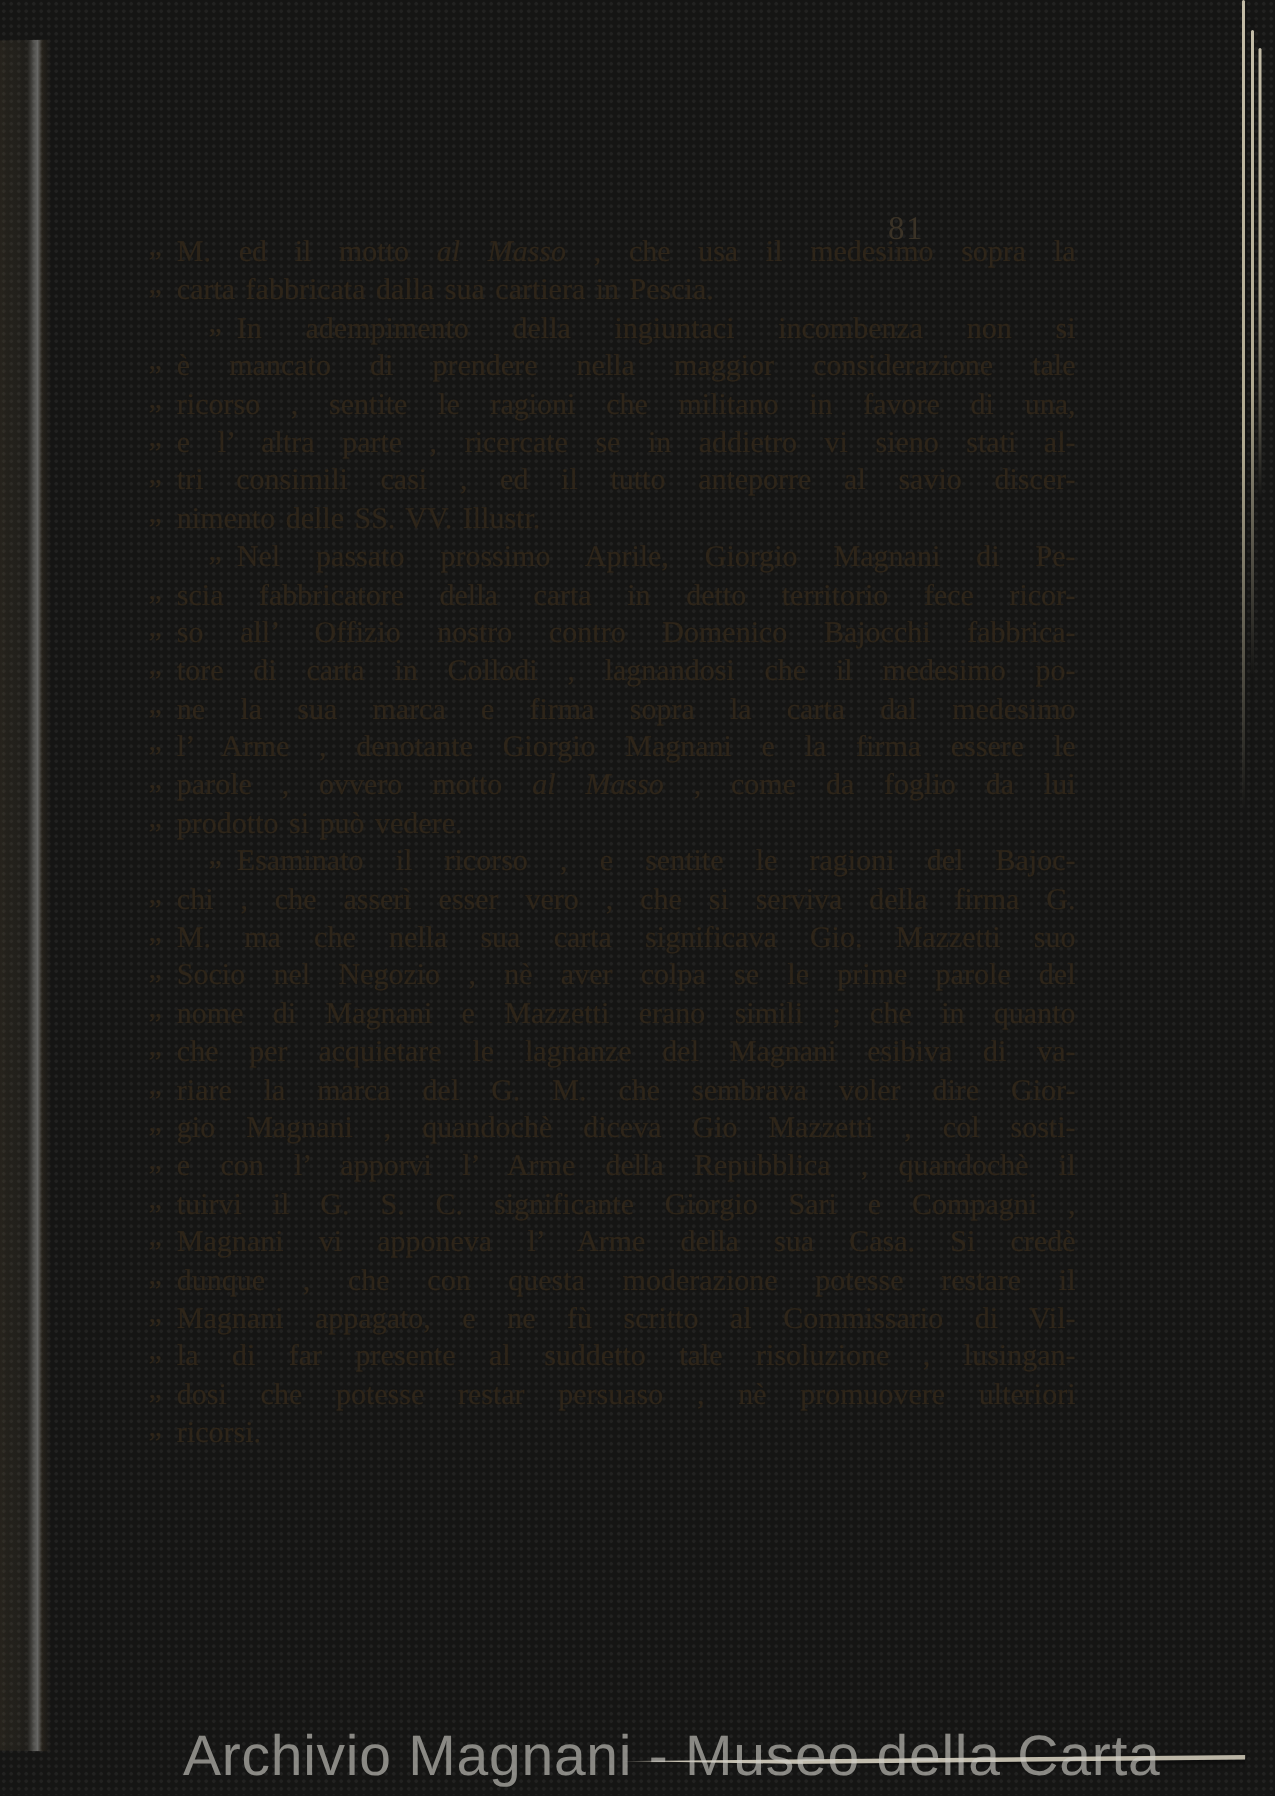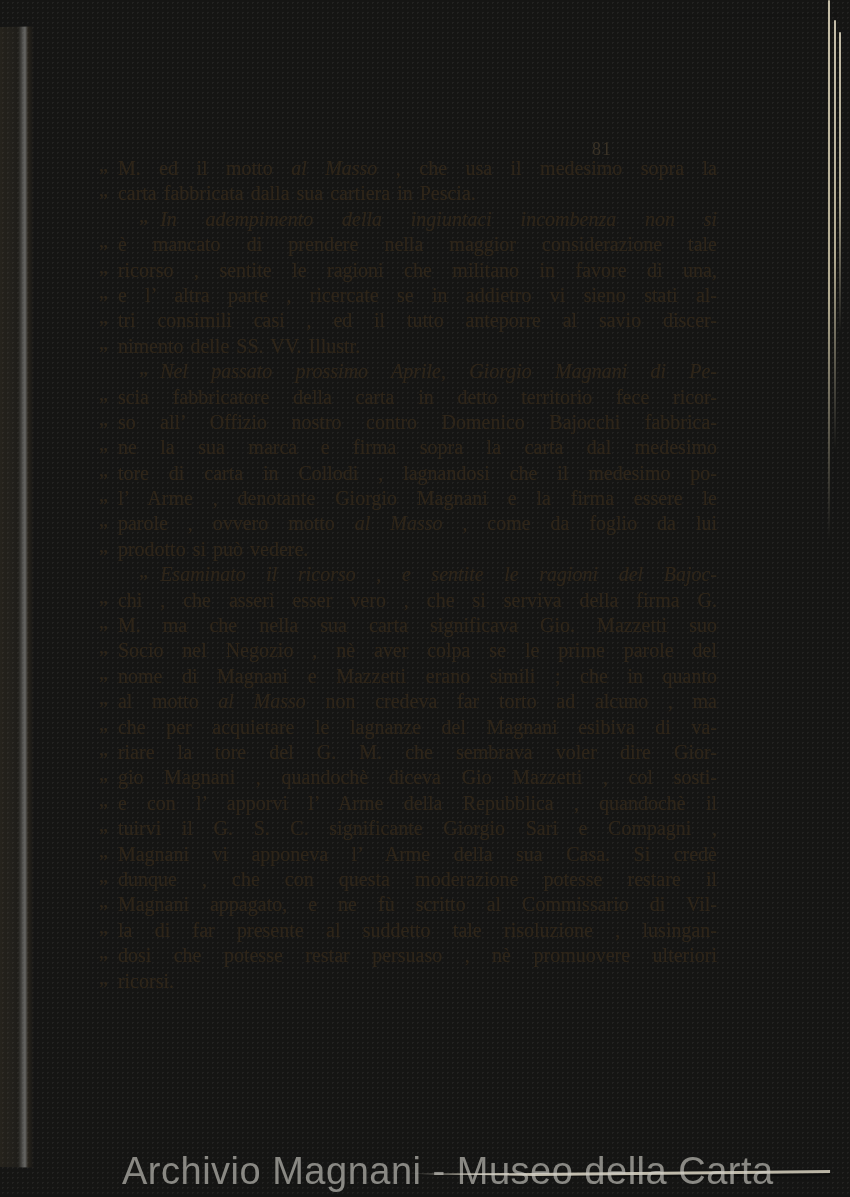--- a/index.html
+++ b/index.html
@@ -26,25 +26,25 @@
     box-shadow:inset 0 10px 12px -6px rgba(0,0,0,.38), inset 0 -12px 14px -8px rgba(60,50,30,.35), inset -10px 0 14px -8px rgba(60,50,30,.30);
   }
   
   .gutter{position:absolute;left:0;top:20px;bottom:14px;width:34px;
     background:linear-gradient(90deg,rgba(120,105,75,.18) 0,rgba(120,105,75,.10) 18px,rgba(255,255,250,.35) 25px,rgba(90,75,50,.25) 28px,rgba(90,75,50,0) 34px);}
   .stack-line{position:absolute;top:0;width:2px;border-radius:2px;
     background:linear-gradient(#c4bda8,#b0a990 55%,rgba(176,169,144,0));}
   
   .bottom-edge{position:absolute;left:0;right:16px;bottom:24px;height:3px;transform:rotate(-0.55deg);transform-origin:right;background:linear-gradient(90deg,rgba(235,229,214,.9),rgba(214,208,190,.85));box-shadow:0 2px 3px rgba(0,0,0,.5);}
   
-  .page-number{position:absolute;left:592px;top:139px;font-size:18px;letter-spacing:1px;color:#3a3226;}
+  .page-number{position:absolute;left:592px;top:139px;font-size:22px;letter-spacing:1px;color:#3a3226;}
   .text-block{position:absolute;left:99px;top:156px;width:618px;color:#2e2519;font-size:20px;line-height:25.4px;word-spacing:2px;}
   .line{text-align:justify;text-align-last:justify;white-space:nowrap;height:25.4px;text-shadow:0 0 .6px rgba(46,37,25,.65);}
   .line.flush{text-align-last:left;}
-  .line.indent{padding-left:40px;font-style:italic;}
+  .line.indent{padding-left:40px;}
   .q{margin-right:11px;position:relative;top:-4px;letter-spacing:-1px;}
   .line i{font-style:italic;}
   
   .watermark{position:absolute;left:122px;top:1150px;width:740px;font-family:"Liberation Sans",sans-serif;font-size:38px;letter-spacing:.5px;color:rgba(208,206,200,.62);white-space:nowrap;z-index:5;}
 </style>
 </head>
 <body>
 
 <div id="scan">
   <div class="bg-noise"></div>
@@ -60,33 +60,32 @@
         <div class="line flush"><span class="q">„</span><span>carta fabbricata dalla sua cartiera in Pescia.</span></div>
         <div class="line indent"><span class="q">„</span><span>In adempimento della ingiuntaci incombenza non si</span></div>
         <div class="line"><span class="q">„</span><span>è mancato di prendere nella maggior considerazione tale</span></div>
         <div class="line"><span class="q">„</span><span>ricorso , sentite le ragioni che militano in favore di una,</span></div>
         <div class="line"><span class="q">„</span><span>e l’ altra parte , ricercate se in addietro vi sieno stati al-</span></div>
         <div class="line"><span class="q">„</span><span>tri consimili casi , ed il tutto anteporre al savio discer-</span></div>
         <div class="line flush"><span class="q">„</span><span>nimento delle SS. VV. Illustr.</span></div>
         <div class="line indent"><span class="q">„</span><span>Nel passato prossimo Aprile, Giorgio Magnani di Pe-</span></div>
         <div class="line"><span class="q">„</span><span>scia fabbricatore della carta in detto territorio fece ricor-</span></div>
         <div class="line"><span class="q">„</span><span>so all’ Offizio nostro contro Domenico Bajocchi fabbrica-</span></div>
+        <div class="line"><span class="q">„</span><span>tore di carta in Collodi , lagnandosi che il medesimo po-</span></div>
         <div class="line"><span class="q">„</span><span>ne la sua marca e firma sopra la carta dal medesimo</span></div>
-        <div class="line"><span class="q">„</span><span>tore di carta in Collodi , lagnandosi che il medesimo po-</span></div>
         <div class="line"><span class="q">„</span><span>l’ Arme , denotante Giorgio Magnani e la firma essere le</span></div>
         <div class="line"><span class="q">„</span><span>parole , ovvero motto </span><i>al Masso</i><span> , come da foglio da lui</span></div>
         <div class="line flush"><span class="q">„</span><span>prodotto si può vedere.</span></div>
         <div class="line indent"><span class="q">„</span><span>Esaminato il ricorso , e sentite le ragioni del Bajoc-</span></div>
         <div class="line"><span class="q">„</span><span>chi , che asserì esser vero , che si serviva della firma G.</span></div>
         <div class="line"><span class="q">„</span><span>M. ma che nella sua carta significava Gio. Mazzetti suo</span></div>
         <div class="line"><span class="q">„</span><span>Socio nel Negozio , nè aver colpa se le prime parole del</span></div>
         <div class="line"><span class="q">„</span><span>nome di Magnani e Mazzetti erano simili ; che in quanto</span></div>
-        <div class="line"><span class="q">„</span><span>al motto </span><i>al Masso</i><span> non credeva far torto ad alcuno , ma</span></div>
         <div class="line"><span class="q">„</span><span>che per acquietare le lagnanze del Magnani esibiva di va-</span></div>
-        <div class="line"><span class="q">„</span><span>riare la tore del G. M. che sembrava voler dire Gior-</span></div>
+        <div class="line"><span class="q">„</span><span>riare la marca del G. M. che sembrava voler dire Gior-</span></div>
         <div class="line"><span class="q">„</span><span>gio Magnani , quandochè diceva Gio Mazzetti , col sosti-</span></div>
         <div class="line"><span class="q">„</span><span>e con l’ apporvi l’ Arme della Repubblica , quandochè il</span></div>
         <div class="line"><span class="q">„</span><span>tuirvi il G. S. C. significante Giorgio Sari e Compagni ,</span></div>
         <div class="line"><span class="q">„</span><span>Magnani vi apponeva l’ Arme della sua Casa. Si credè</span></div>
         <div class="line"><span class="q">„</span><span>dunque , che con questa moderazione potesse restare il</span></div>
         <div class="line"><span class="q">„</span><span>Magnani appagato, e ne fù scritto al Commissario di Vil-</span></div>
         <div class="line"><span class="q">„</span><span>la di far presente al suddetto tale risoluzione , lusingan-</span></div>
         <div class="line"><span class="q">„</span><span>dosi che potesse restar persuaso , nè promuovere ulteriori</span></div>
         <div class="line flush"><span class="q">„</span><span>ricorsi.</span></div>
       </div>

